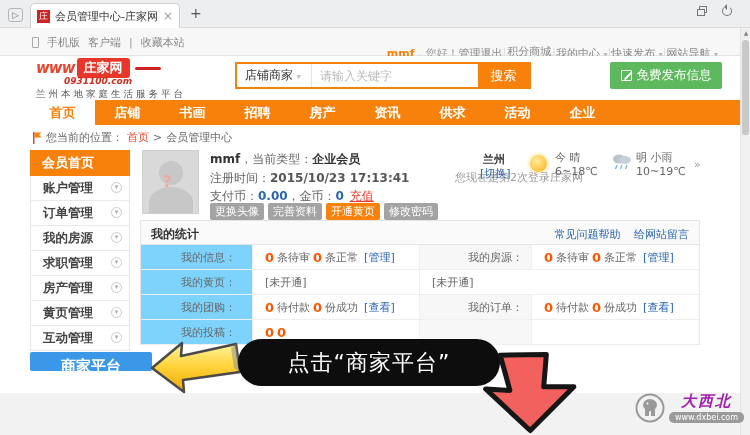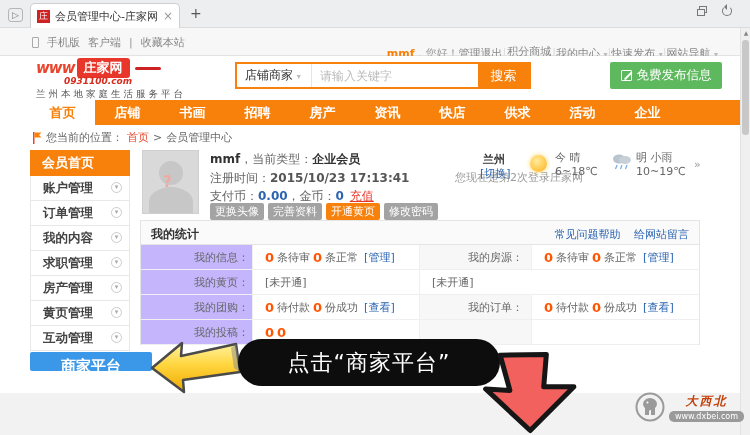--- a/index.html
+++ b/index.html
@@ -101,36 +101,36 @@
   .w-more { position:absolute; left:216px; top:8px; color:#999; }
 
   
   .stats { position:absolute; left:140px; top:220px; width:560px; height:125px; border:1px solid #e5e5e5; background:#fff; }
   .stats-head { height:24px; background:#fafafa; border-bottom:1px solid #e5e5e5; position:relative; }
   .stats-title { position:absolute; left:10px; top:5px; font-size:12px; font-weight:bold; color:#333; }
   .stats-links { position:absolute; right:10px; top:6px; font-size:11px; }
   .blue-link { color:#2a64b2; cursor:pointer; text-decoration:none; margin-left:10px; }
   .srow { display:flex; height:25px; border-bottom:1px solid #efefef; font-size:11px; align-items:stretch; }
   .scell { display:flex; align-items:center; }
-  .s-label { width:112px; background:#c4b5fd; color:#666; justify-content:flex-end; padding-right:3px; border-right:1px solid #efefef; }
+  .s-label { width:112px; background:#7dd3fc; color:#666; justify-content:flex-end; padding-right:16px; border-right:1px solid #efefef; }
   .s-val { width:167px; padding-left:12px; gap:3px; border-right:1px solid #efefef; color:#666; }
   .s-label2 { width:112px; background:#f7f7f7; color:#666; justify-content:flex-end; padding-right:8px; border-right:1px solid #efefef; }
   .s-val2 { flex:1; padding-left:12px; gap:3px; color:#666; }
   .num { color:#ff5500; font-weight:bold; font-size:13px; }
   .s-link { color:#2a64b2; cursor:pointer; margin-left:3px; }
 
   .page-bottom { position:absolute; left:0; top:393px; width:740px; height:42px; background:#f2f2f2; }
 
   
   .yellow-arrow { position:absolute; left:150px; top:338px; z-index:5; }
   .callout { position:absolute; left:238px; top:339px; width:262px; height:47px; background:#0d0d0d; border-radius:25px; color:#fff; font-size:22px; font-weight:normal; text-align:center; line-height:47px; z-index:6; letter-spacing:1px; }
   .red-arrow { position:absolute; left:476px; top:346px; z-index:7; }
   .watermark { position:absolute; right:6px; top:392px; display:flex; align-items:center; gap:4px; z-index:4; }
   .wm-text { display:flex; flex-direction:column; align-items:center; }
-  .wm-name { font-size:12px; font-weight:bold; font-style:italic; color:#c2410c; letter-spacing:2px; }
+  .wm-name { font-size:15px; font-weight:bold; font-style:italic; color:#a21caf; letter-spacing:2px; }
   .wm-url { font-size:8px; color:#fff; background:#9a9a9a; border-radius:5px; padding:1px 6px; margin-top:1px; }
 </style>
 </head>
 <body>
 
 <div class="screen">
 
   <div class="chrome">
     <span class="side-toggle">▷</span>
     <div class="tab">
@@ -197,42 +197,41 @@
     </div>
   </div>
 
   <div class="mainnav">
     <span class="nav-item active">首页</span>
     <span class="nav-item">店铺</span>
     <span class="nav-item">书画</span>
     <span class="nav-item">招聘</span>
     <span class="nav-item">房产</span>
     <span class="nav-item">资讯</span>
-    <span class="nav-item">快店</span>
     <span class="nav-item">供求</span>
     <span class="nav-item">活动</span>
     <span class="nav-item">企业</span>
   </div>
 
   <div class="breadcrumb">
     <svg width="10" height="12" viewBox="0 0 10 12">
         <rect x="1" y="0" width="1.5" height="12" fill="#e8452c"></rect>
         <polygon points="2.5,0.5 9.5,0.5 7,3 9.5,5.5 2.5,5.5" fill="#f7810a"></polygon>
       </svg>
     <span>您当前的位置：</span>
     <span class="crumb-home">首页</span>
     <span>&gt;</span>
     <span>会员管理中心</span>
   </div>
 
   <div class="sidebar">
     <div class="side-home">会员首页</div>
     <div class="side-item"><span>账户管理</span><span class="circle-caret">▾</span></div>
     <div class="side-item"><span>订单管理</span><span class="circle-caret">▾</span></div>
-    <div class="side-item"><span>我的内容</span><span class="circle-caret">▾</span></div>
+    <div class="side-item"><span>我的房源</span><span class="circle-caret">▾</span></div>
     <div class="side-item"><span>求职管理</span><span class="circle-caret">▾</span></div>
     <div class="side-item"><span>房产管理</span><span class="circle-caret">▾</span></div>
     <div class="side-item"><span>黄页管理</span><span class="circle-caret">▾</span></div>
     <div class="side-item"><span>互动管理</span><span class="circle-caret">▾</span></div>
   </div>
   <div class="merchant-btn">商家平台</div>
 
   <div class="avatar">
     <span class="avatar-q">?</span>
   </div>

